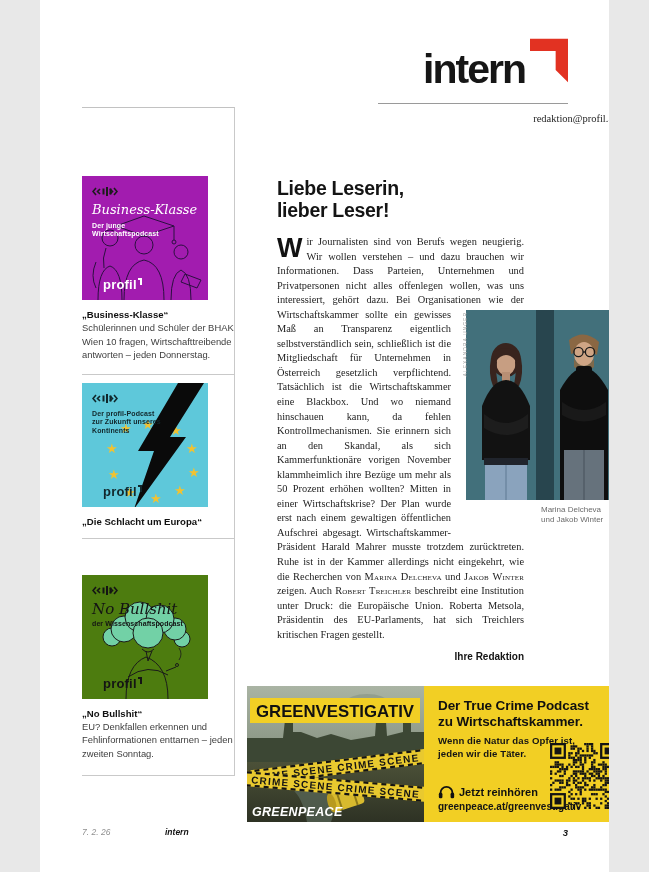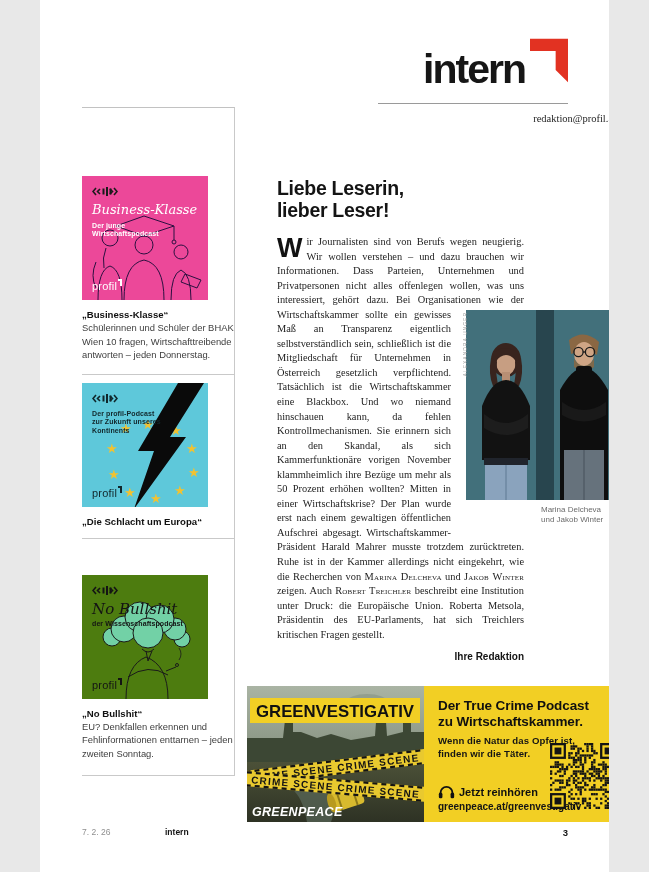--- a/index.html
+++ b/index.html
@@ -16,30 +16,30 @@
   .brand-corner { width:38px; height:45px; margin-left:5px; }
   .brand-rule { position:absolute; bottom:3px; right:41px; width:190px; border-bottom:1px solid #9a9a9a; }
   
   .columns { display:flex; align-items:flex-start; margin:0 41px 0 42px; }
   .sidebar { width:174px; border-top:1px solid #c2c2c2; border-right:1px solid #c9c9c9; }
   .pod { border-bottom:1px solid #c9c9c9; }
   .pod-1 { padding:68px 0 12px 0; }
   .pod-2 { padding:8px 0 10px 0; }
   .pod-3 { padding:36px 0 14px 0; }
   .cover { position:relative; width:126px; height:124px; overflow:hidden; }
-  .cover-1 { background:#ec4899; color:#ffffff; }
+  .cover-1 { background:#a21caf; color:#ffffff; }
   .cover-2 { background:#5ec8da; color:#12272b; }
   .cover-3 { background:#4d7c0f; color:#141414; }
   .card-art { position:absolute; inset:0; width:100%; height:100%; }
   .cover-inner { position:relative; z-index:2; padding:11px 10px; }
   .wave { display:block; width:26px; height:9px; margin-bottom:7px; }
   .cover-title { font-family:"DejaVu Serif", serif; font-style:italic; font-size:13px; line-height:14.5px; white-space:pre-line; }
   .cover-title-3 { font-size:15px; }
   .cover-sub { margin-top:4px; font-size:7px; font-weight:800; line-height:8.5px; white-space:pre-line; letter-spacing:.1px; }
-  .plogo { position:absolute; z-index:3; left:10px; bottom:8px; font-weight:400; font-size:11px; letter-spacing:.2px; }
+  .plogo { position:absolute; z-index:3; left:21px; bottom:8px; font-weight:700; font-size:13px; letter-spacing:.2px; }
   .pflag { display:inline-block; width:4px; height:7px; border-top:2px solid currentColor; border-right:2px solid currentColor; margin-left:1px; transform:translateY(-4px); }
   .cap-title { margin:9px 0 1px 0; font-size:9.6px; font-weight:800; color:#111; }
   .cap-text { width:152px; font-size:9.4px; line-height:13.6px; color:#3d3d3d; }
   
   .main { position:relative; width:392px; padding-left:42px; }
   .email { position:absolute; top:6px; right:11px; font-family:"Liberation Serif", serif; font-size:10.5px; color:#252525; }
   .headline { margin:71px 0 14px 0; font-size:19.5px; line-height:21.5px; font-weight:800; letter-spacing:-.3px; color:#141414; }
   .article { width:247px; font-family:"Liberation Serif", serif; font-size:10.4px; line-height:14.55px; text-align:justify; color:#1d1d1d; hyphens:auto; }
   .dropcap { float:left; font-family:"Liberation Sans", sans-serif; font-size:27px; font-weight:900; line-height:25px; margin:1px 4px 0 0; color:#111; }
   .sc { font-variant:small-caps; letter-spacing:.2px; }
@@ -56,21 +56,21 @@
   .cta { position:relative; flex:1; background:#f2cf24; padding:12px 12px 10px 14px; display:flex; flex-direction:column; }
   .ad-title { font-size:13.5px; font-weight:900; line-height:16px; letter-spacing:-.1px; color:#101010; }
   .ad-sub { margin-top:5px; font-size:9.6px; font-weight:700; line-height:12.5px; color:#151515; letter-spacing:.1px; }
   .ad-bottom { margin-top:auto; width:112px; }
   .listen-row { display:flex; align-items:center; white-space:nowrap; }
   .hp-icon { width:17px; height:14px; margin-right:4px; flex:none; }
   .listen-text { font-size:11px; font-weight:900; color:#101010; }
   .ad-url { margin-top:2px; font-size:10px; font-weight:700; color:#151515; }
   .qr { position:absolute; right:11px; bottom:13px; width:66px; height:66px; }
   
-  footer { position:absolute; left:0; right:0; top:827px; height:20px; font-size:8.5px; }
+  footer { position:absolute; left:0; right:0; top:827px; height:20px; font-size:8.5px;font-style:italic; }
   .f-date { position:absolute; left:42px; color:#8f8f8f; }
   .f-section { position:absolute; left:125px; font-weight:800; color:#141414; }
   .f-page { position:absolute; right:41px; font-weight:800; font-size:9.5px; color:#141414; }
 </style>
 </head>
 <body>
 
 <div class="page">
 
   <header>
@@ -291,21 +291,21 @@
             <text x="5" y="130" font-family="Liberation Sans, sans-serif" font-size="12.5" font-weight="800" font-style="italic" letter-spacing=".3" fill="#ffffff">GREENPEACE</text>
           </svg>
         </div>
         <div class="cta">
           <div class="ad-title">
             <span>Der True Crime Podcast</span><br>
             <span>zu Wirtschaftskammer.</span>
           </div>
           <div class="ad-sub">
             <span>Wenn die Natur das Opfer ist,</span><br>
-            <span>finden wir die Täter.</span>
+            <span>jeden wir die Täter.</span>
           </div>
           <div class="ad-bottom">
             <div class="listen-row">
               <svg class="hp-icon" viewBox="0 0 20 16">
                 <path d="M3 13 V9 a7 7 0 0 1 14 0 v4" fill="none" stroke="#111" stroke-width="2.2"></path>
                 <rect x="1" y="9" width="4.2" height="6.4" rx="1.6" fill="#111"></rect>
                 <rect x="14.8" y="9" width="4.2" height="6.4" rx="1.6" fill="#111"></rect>
               </svg>
               <span class="listen-text">Jetzt reinhören</span>
             </div>

